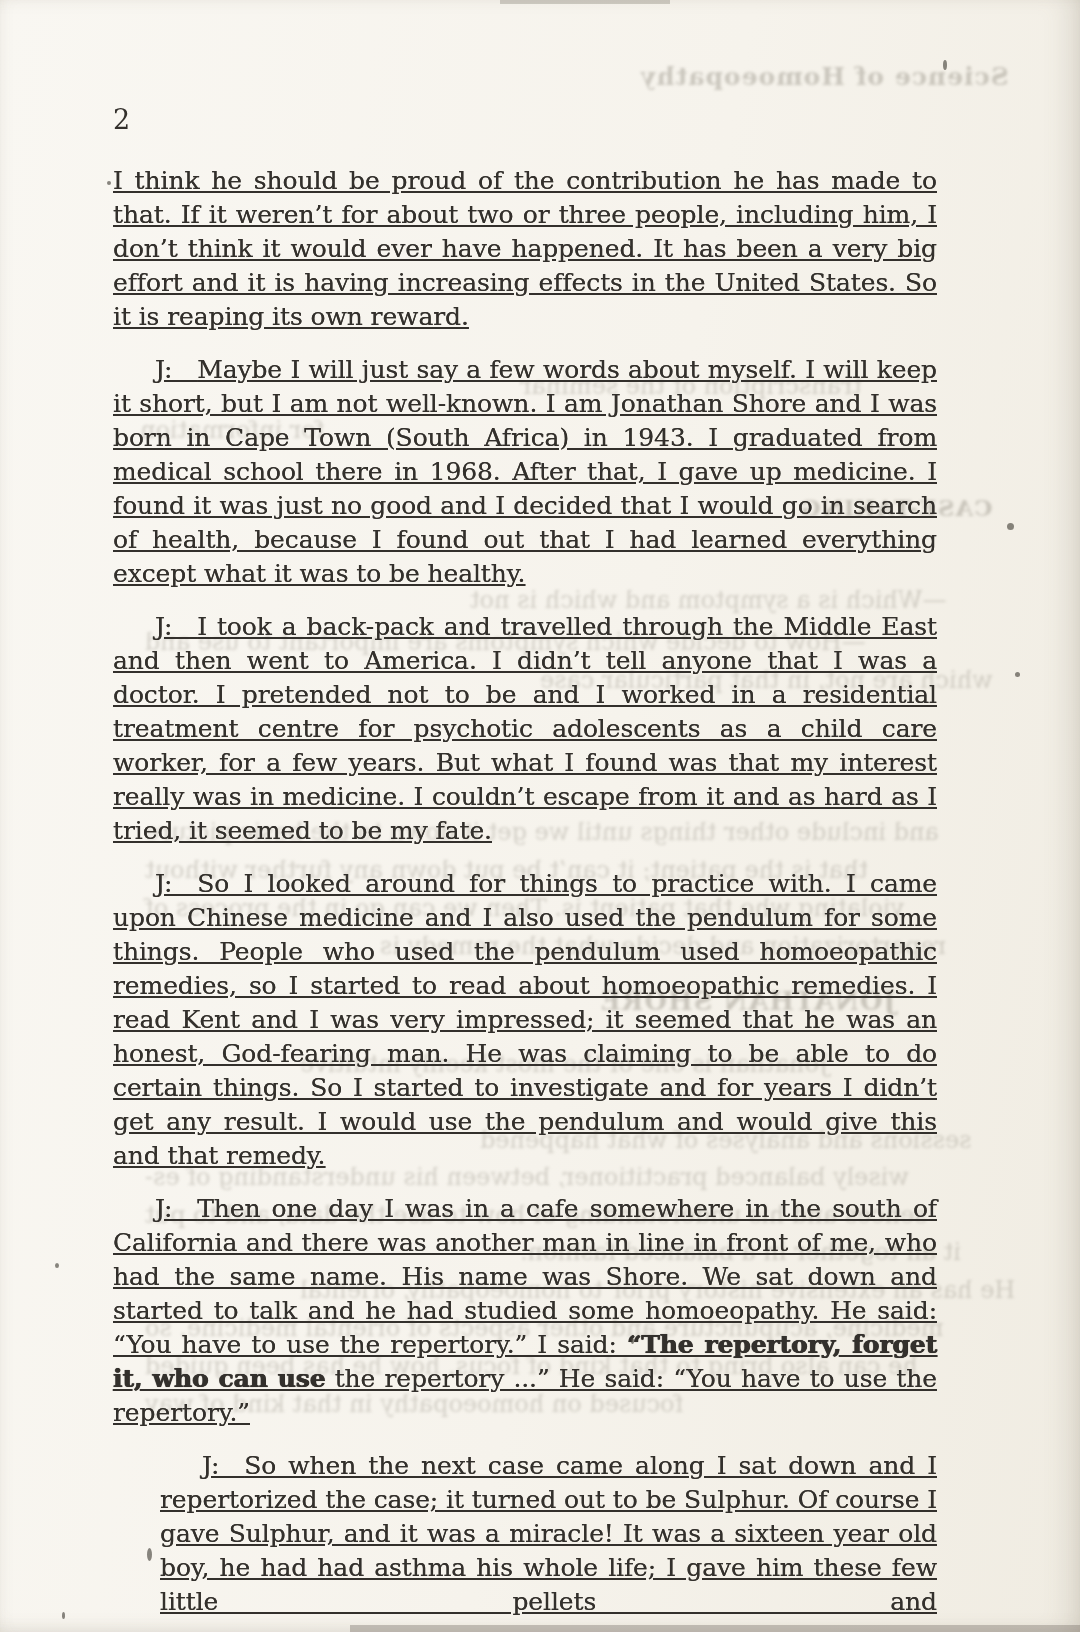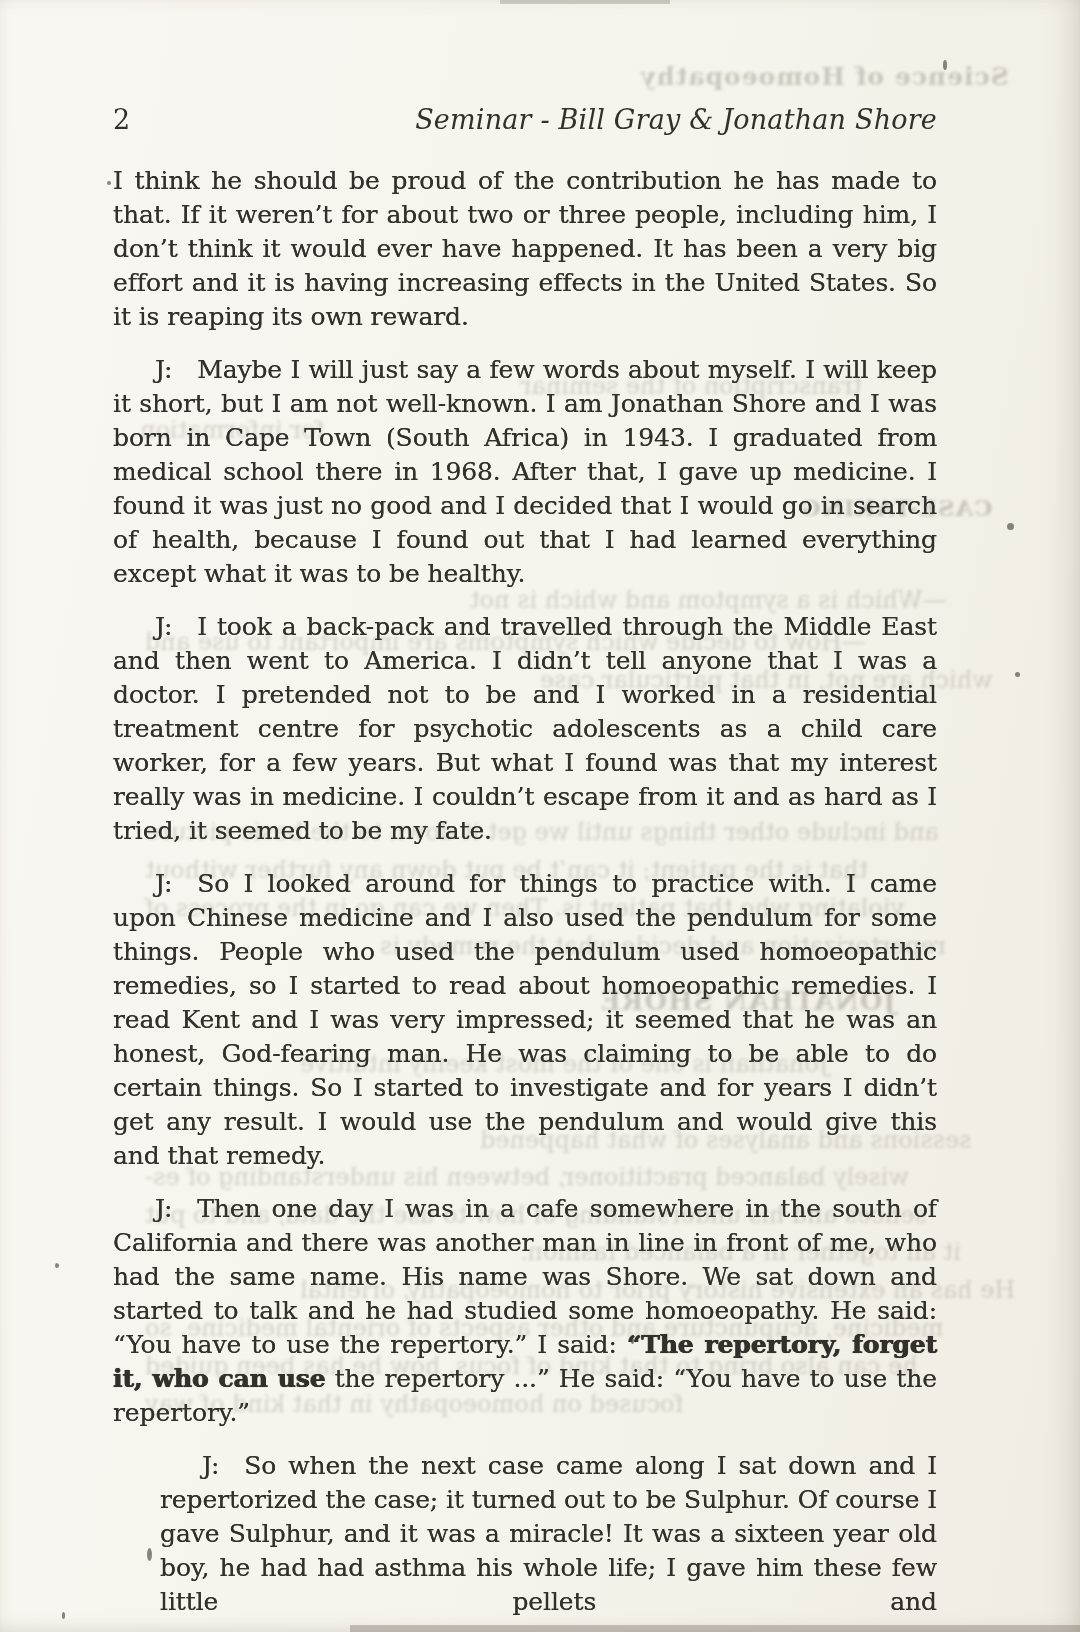--- a/index.html
+++ b/index.html
@@ -22,21 +22,21 @@
     font-size:27px;color:#33302c;
   }
   .header .pnum{letter-spacing:.5px;}
   .header .htitle{font-style:italic;letter-spacing:.2px;}
   .text-body{
     position:absolute;left:113px;width:824px;top:164px;
     font-size:25px;line-height:34px;color:#33302c;
     text-align:justify;letter-spacing:-0.1px;
     text-shadow:0 0 .5px rgba(45,41,35,.85);
   }
-  .par{margin:0 0 19px 0;}
+  .par{margin:0 0 19px 0;text-decoration:underline;}
   .par.indent{text-indent:42px;}
   .par.jlast{text-align-last:justify;margin-left:47px;}
   .smudge-bold{
     font-weight:bold;
     text-shadow:.6px 0 0 #33302c,-.4px 0 0 rgba(51,48,44,.75),0 0 1px rgba(51,48,44,.5);
   }
   .ghost-layer{position:absolute;inset:0;pointer-events:none;}
   .ghost{
     position:absolute;white-space:nowrap;
     font-family:"DejaVu Serif", serif;color:#8e897d;
@@ -69,21 +69,20 @@
       <div class="ghost" style="top: 1201px; left: 145px; font-size: 24px;">sences and his understanding of how to use the data, and to put</div>
       <div class="ghost" style="top: 1238px; left: 520px; font-size: 24px;">it all together in a balanced fashion.</div>
       <div class="ghost" style="top: 1276px; left: 300px; font-size: 24px;">He has an extensive history prior to homoeopathy, oriental</div>
       <div class="ghost" style="top: 1314px; left: 145px; font-size: 24px;">medicine, acupuncture and other aspects of oriental medicine, so</div>
       <div class="ghost" style="top: 1352px; left: 145px; font-size: 24px;">he can also bring to that kind of focus, how he has been guided</div>
       <div class="ghost" style="top: 1390px; left: 145px; font-size: 24px;">focused on homoeopathy in that kind of way</div>
     </div>
 
   <div class="header">
     <span class="pnum">2</span>
-    <span class="htitle">Seminar - Bill Gray &amp; Jonathan Shore</span>
   </div>
 
   <div class="text-body">
       <p class="par"><span>I think he should be proud of the contribution he has made to that. If it weren’t for about two or three people, including him, I don’t think it would ever have happened. It has been a very big effort and it is having increasing effects in the United States. So it is reaping its own reward.</span></p>
       <p class="par indent"><span>J: </span><span>Maybe I will just say a few words about myself. I will keep it short, but I am not well-known. I am Jonathan Shore and I was born in Cape Town (South Africa) in 1943. I graduated from medical school there in 1968. After that, I gave up medicine. I found it was just no good and I decided that I would go in search of health, because I found out that I had learned everything except what it was to be healthy.</span></p>
       <p class="par indent"><span>J: </span><span>I took a back-pack and travelled through the Middle East and then went to America. I didn’t tell anyone that I was a doctor. I pretended not to be and I worked in a residential treatment centre for psychotic adolescents as a child care worker, for a few years. But what I found was that my interest really was in medicine. I couldn’t escape from it and as hard as I tried, it seemed to be my fate.</span></p>
       <p class="par indent"><span>J: </span><span>So I looked around for things to practice with. I came upon Chinese medicine and I also used the pendulum for some things. People who used the pendulum used homoeopathic remedies, so I started to read about homoeopathic remedies. I read Kent and I was very impressed; it seemed that he was an honest, God-fearing man. He was claiming to be able to do certain things. So I started to investigate and for years I didn’t get any result. I would use the pendulum and would give this and that remedy.</span></p>
       <p class="par indent"><span>J: </span><span>Then one day I was in a cafe somewhere in the south of California and there was another man in line in front of me, who had the same name. His name was Shore. We sat down and started to talk and he had studied some homoeopathy. He said: “You have to use the repertory.” I said: </span><span class="smudge-bold">“The repertory, forget it, who can use</span><span> the repertory ...” He said: “You have to use the repertory.”</span></p>
       <p class="par indent jlast"><span>J: </span><span>So when the next case came along I sat down and I repertorized the case; it turned out to be Sulphur. Of course I gave Sulphur, and it was a miracle! It was a sixteen year old boy, he had had asthma his whole life; I gave him these few little pellets and</span></p>
     </div>

